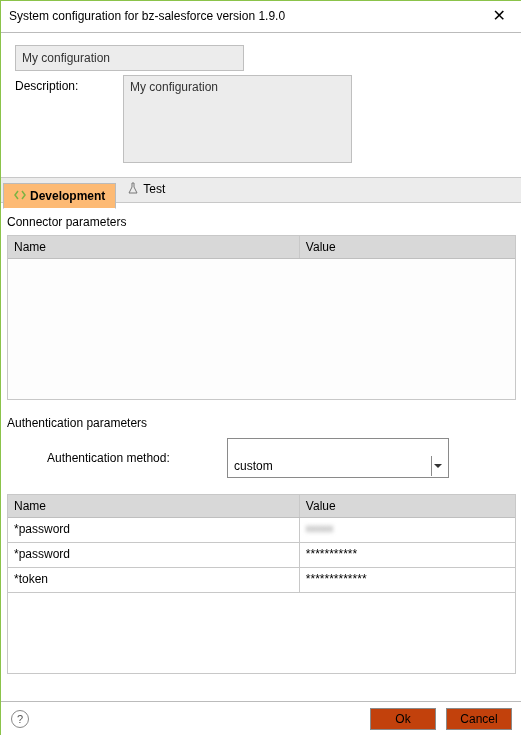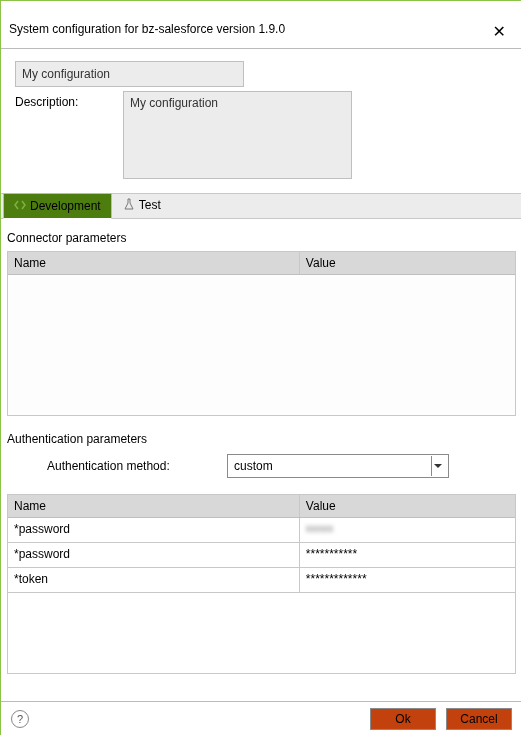--- a/index.html
+++ b/index.html
@@ -1,43 +1,43 @@
 <!DOCTYPE html>
 <html><head>
 <meta charset="utf-8">
 <style>
 html,body{margin:0;padding:0}
 body{font-family:"Segoe UI",Tahoma,Arial,sans-serif;font-size:12px;color:#000;background:#fff;width:521px;height:735px;position:relative;border:1px solid #8bc34a}
-.titlebar{display:flex;justify-content:space-between;padding:21px 10px 6px 8px;border-bottom:1px solid #bbb}
+.titlebar{display:flex;align-items:center;justify-content:space-between;padding:5px 10px 6px 8px;border-bottom:1px solid #bbb}
 .titlebar .title{font-size:12px}
 .close{font-family:Arial;font-size:16px;line-height:1;cursor:pointer;padding:2px 6px}
 .upper{padding:12px 14px 10px 14px;display:flex}
 .fields{flex:1}
 .row{display:flex;margin-bottom:4px}
 .lbl{width:108px;padding-top:4px}
 .txtin{width:215px;height:20px;background:#ececec;border:1px solid #bfbfbf;padding:2px 6px;font:inherit;color:#333}
 .txtarea{width:215px;height:78px;background:#ececec;border:1px solid #bfbfbf;padding:4px 6px;font:inherit;color:#333;resize:none}
 .logo{width:90px;display:flex;align-items:flex-start;justify-content:center;padding-top:14px}
 .cloud{width:72px;height:50px}
 .tabs{display:flex;align-items:flex-end;background:#ececec;border-top:1px solid #c8c8c8;border-bottom:1px solid #c8c8c8;padding-left:2px;height:24px}
 .tab{display:flex;align-items:center;gap:4px;padding:3px 10px;font-size:12px;cursor:pointer;border:1px solid transparent;height:18px}
-.tab.active{background:#4d7c0f;border:1px solid #bbb;border-bottom:1px solid #fff;font-weight:normal;position:relative;top:1px}
+.tab.active{background:#fdba74;border:1px solid #bbb;border-bottom:1px solid #fff;font-weight:bold;position:relative;top:7px}
 .tab .ticon{display:inline-block}
 .section{padding:8px 6px 0 6px}
 .sectitle{font-weight:normal;margin:4px 0 6px 0}
 .tbl{border:1px solid #c8c8c8;background:#fff}
 .tbl .hdr{display:flex;background:#d8d8d8;border-bottom:1px solid #bfbfbf}
 .tbl .hdr div{padding:4px 6px;font-size:12px}
 .tbl .body{height:140px;background:#fdfdfd}
 .col1{flex:0 0 55%;border-right:1px solid #c8c8c8}
 .col2{flex:1}
 .auth{padding:12px 6px 0 6px}
 .authrow{display:flex;align-items:center;margin:8px 0 16px 40px}
 .authlbl{width:180px}
-.select{width:210px;height:22px;border:1px solid #8a8a8a;background:#fff;display:flex;align-items:center;justify-content:space-between;padding:0 4px 0 6px}
+.select{width:210px;height:22px;border:1px solid #8a8a8a;background:#fff;display:flex;align-items:center;justify-content:space-between;padding:16px 4px 0 6px}
 .select .caret{width:12px;height:20px;border-left:1px solid #8a8a8a;display:flex;align-items:center;justify-content:center}
 .select .caret span{display:block;width:0;height:0;border-left:4px solid transparent;border-right:4px solid transparent;border-top:4px solid #333}
 .authtbl{border:1px solid #c8c8c8}
 .authtbl .hdr{display:flex;background:#d8d8d8;border-bottom:1px solid #bfbfbf}
 .authtbl .hdr div{padding:4px 6px}
 .authtbl .row2{display:flex;border-bottom:1px solid #c8c8c8}
 .authtbl .row2 div{padding:4px 6px;min-height:16px}
 .authtbl .body2{height:80px}
 .acol1{flex:0 0 55%;border-right:1px solid #c8c8c8}
 .acol2{flex:1;font-family:inherit}

